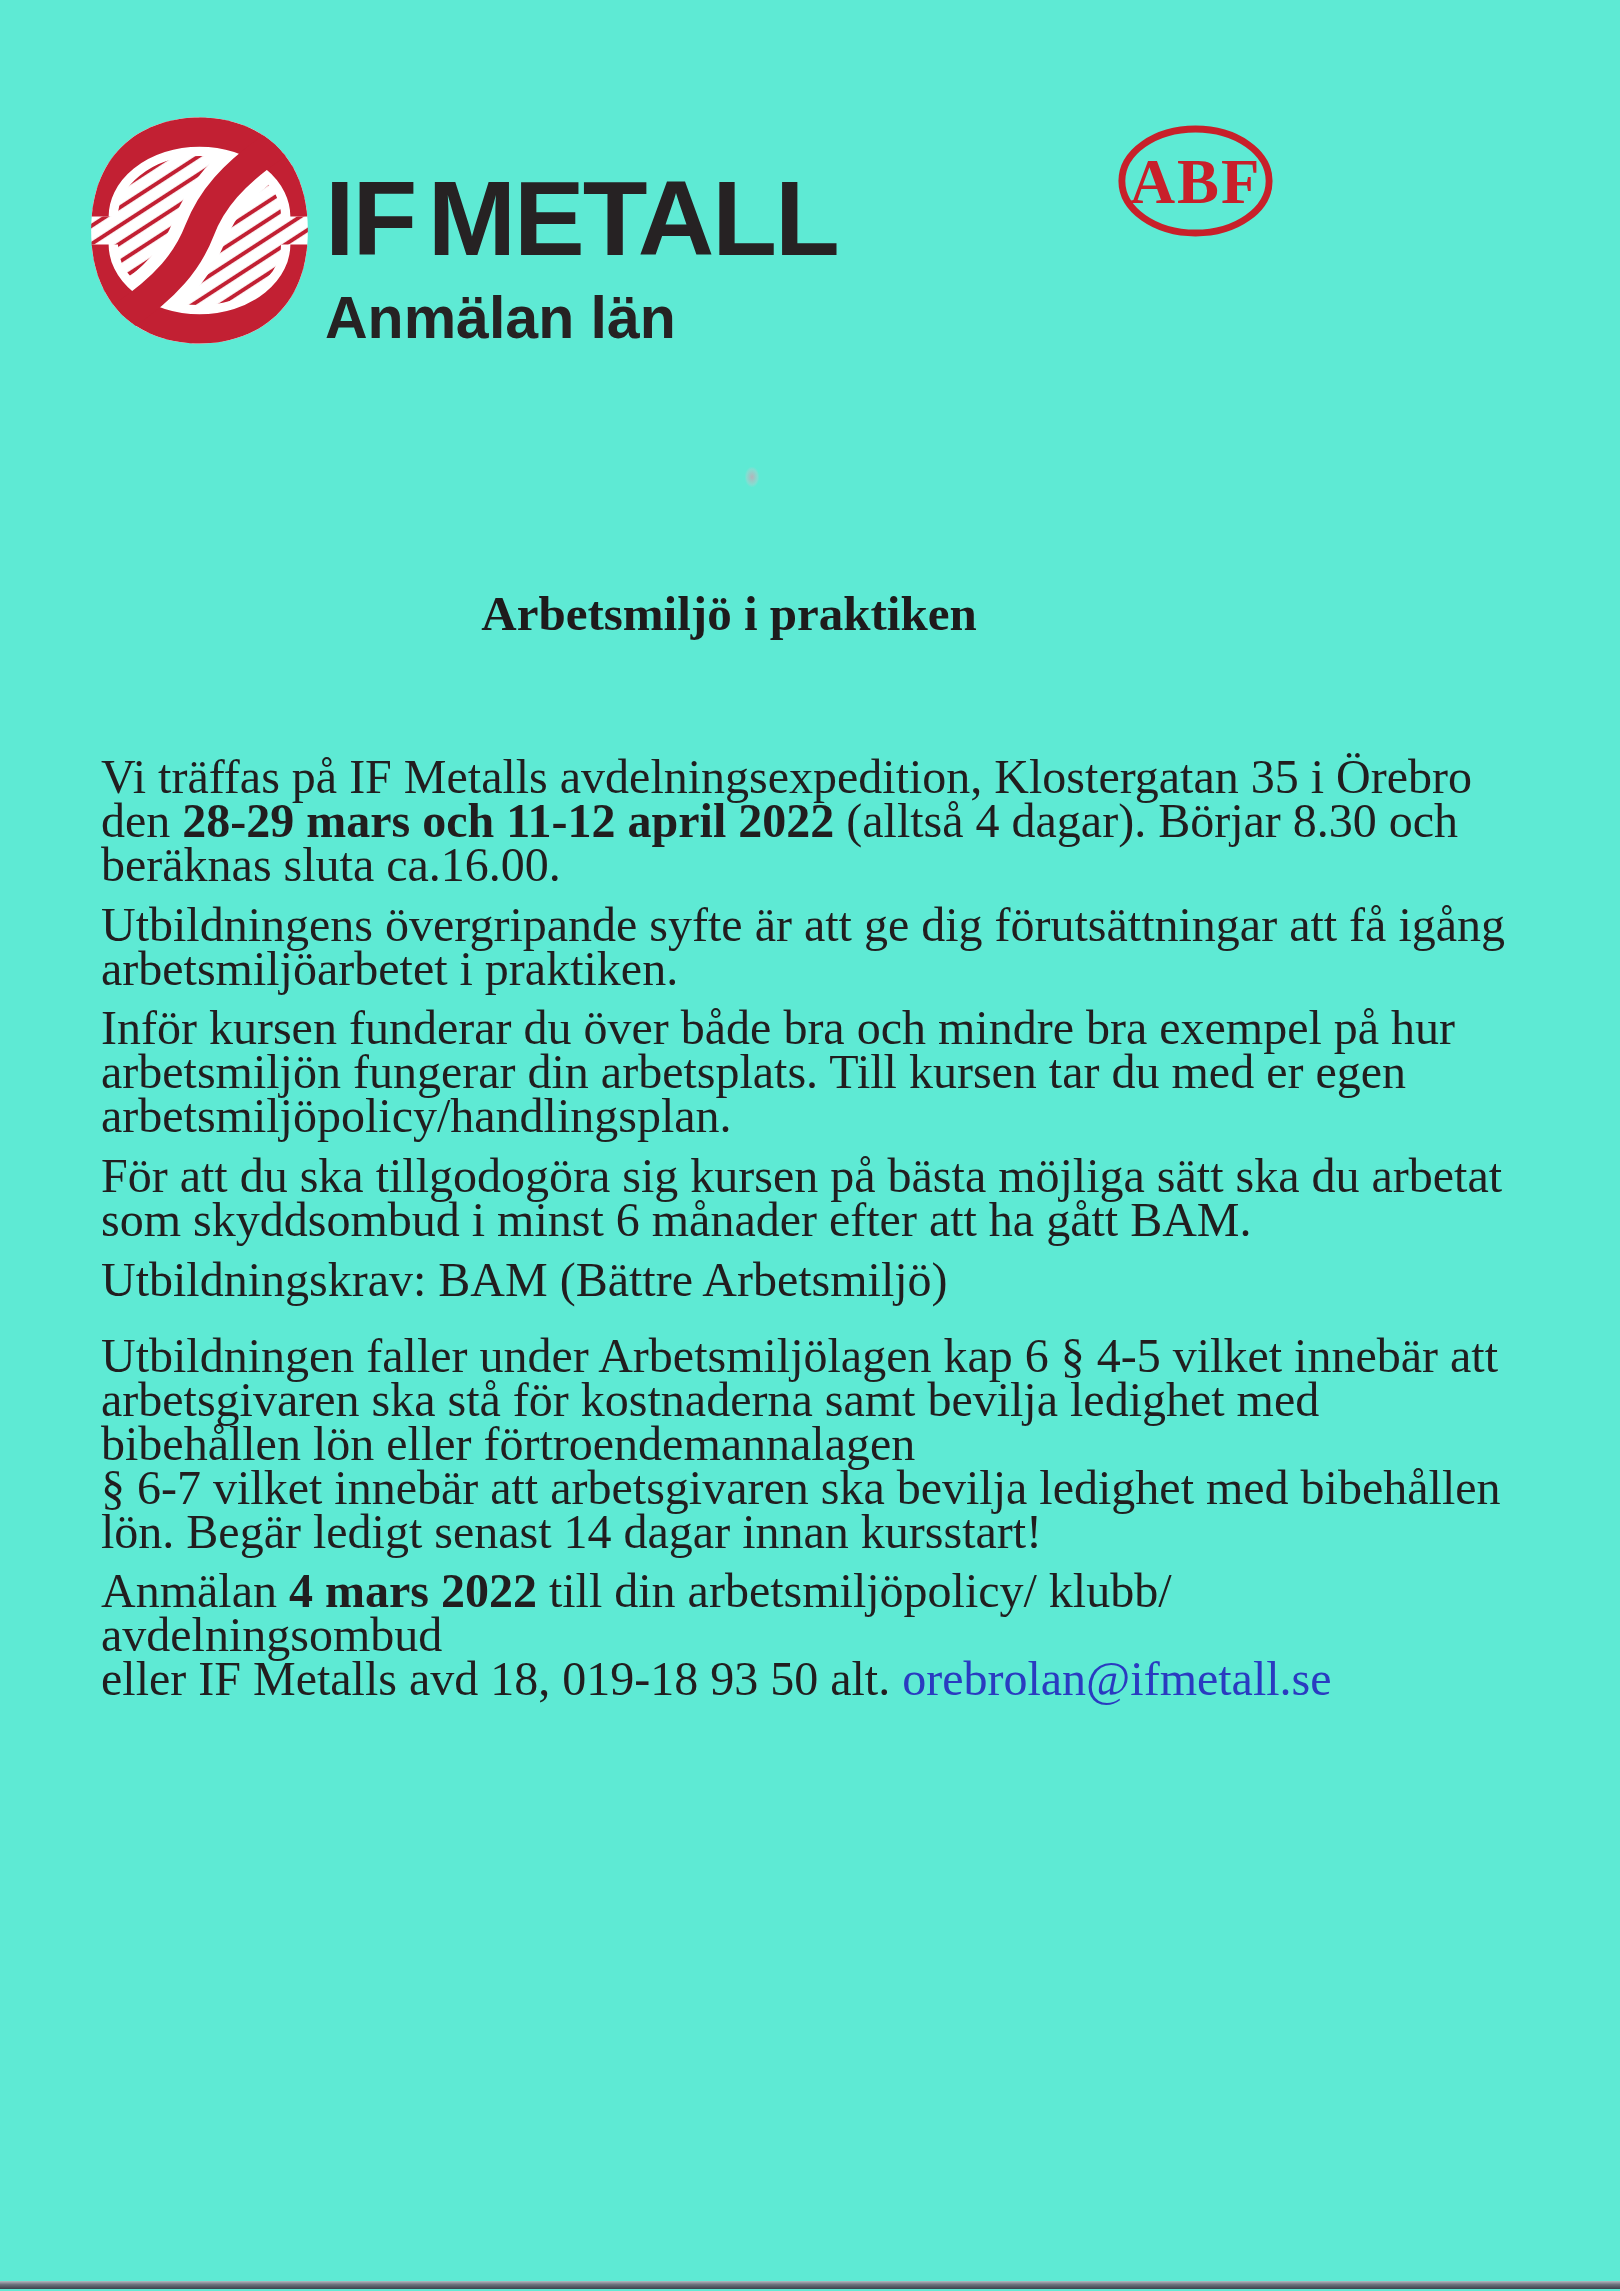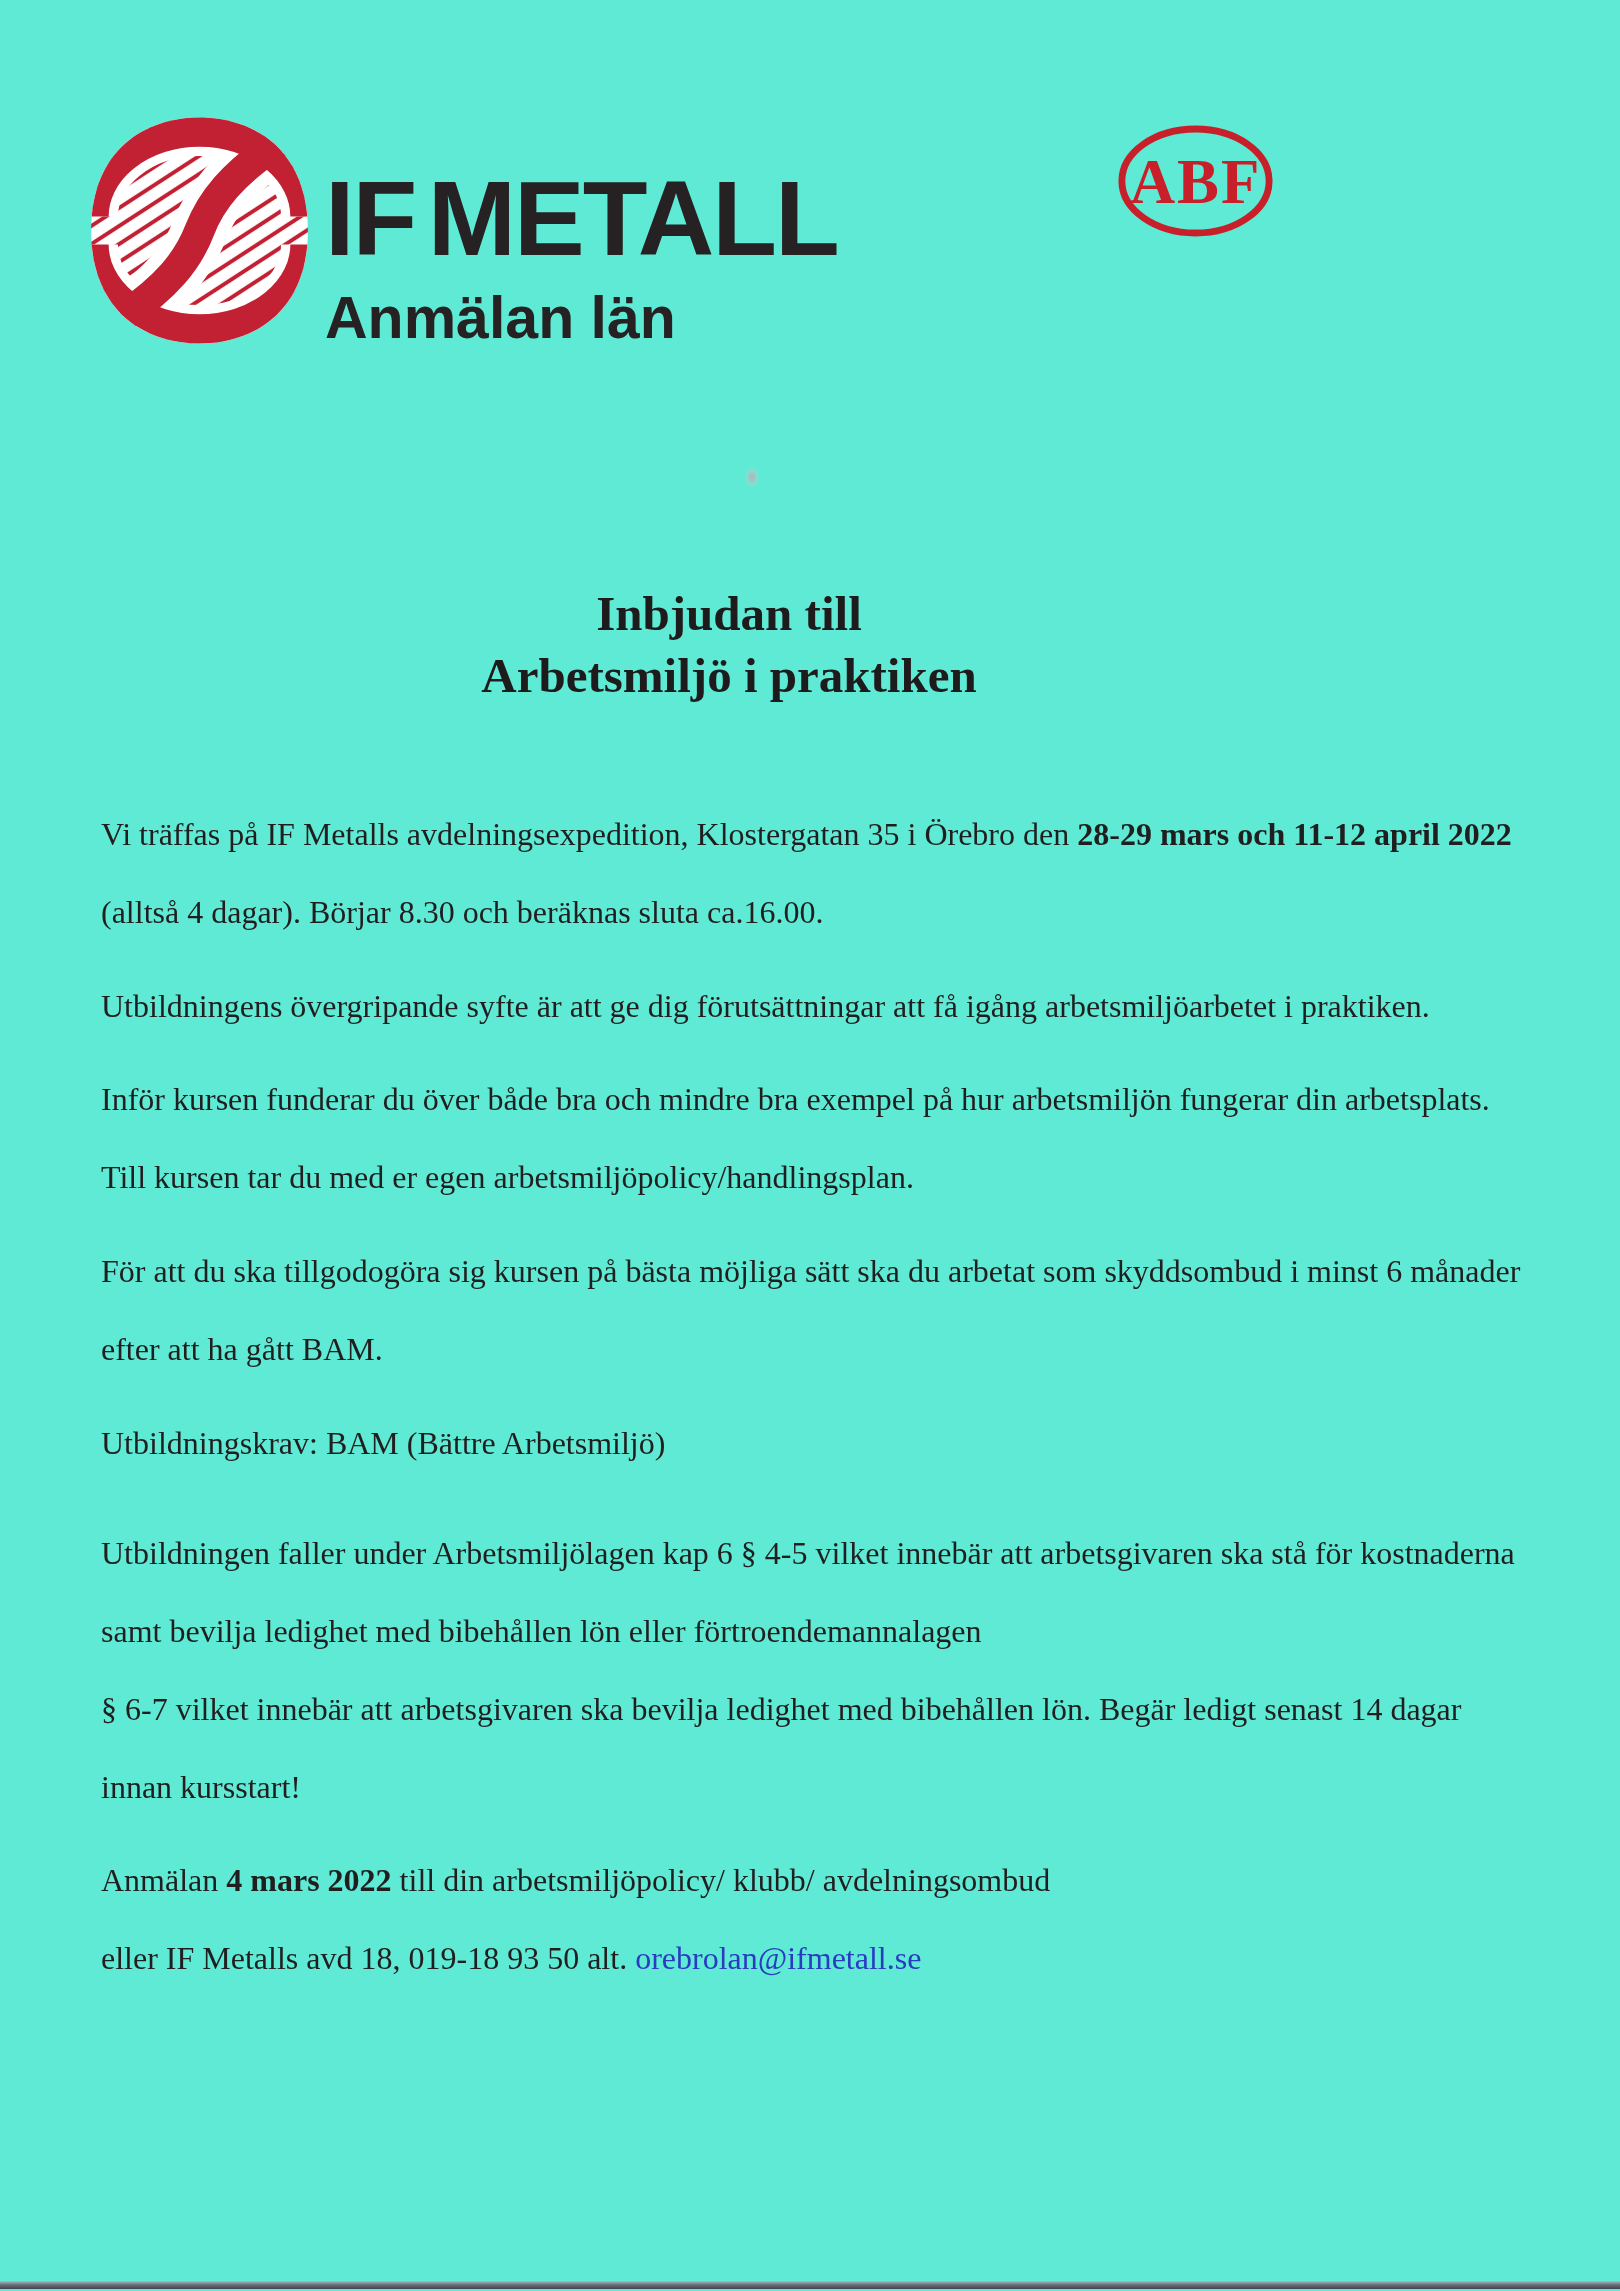--- a/index.html
+++ b/index.html
@@ -24,21 +24,21 @@
     position:absolute; left:0; bottom:2.9px; width:1620px; height:7.8px;
     background:linear-gradient(180deg, #b2b9bf 0%, #6a717b 45%, #3e434b 100%);
   }
 
   
   .content { position:absolute; left:101px; top:583px; width:1423px; }
   .doc-title {
     text-align:center; margin:0 167px 0 0;
     font-weight:bold; font-size:49px; line-height:62px; color:#1e1b1c;
   }
-  .body-text { margin-top:88px; font-size:32px; line-height:78px; }
+  .body-text { margin-top:110px; font-size:48px; line-height:44px; }
   .body-text p { margin:0 0 15.7px 0; }
   .body-text p.req { margin:6.9px 0 32px 0; }
   strong { font-weight:bold; }
   a.link { color:#2a3bc0; text-underline-offset:5.9px; cursor:pointer; }
 </style>
 </head>
 <body>
 
 <div class="page">
 
@@ -70,21 +70,20 @@
 
   <svg class="abf-logo" width="161" height="118" viewBox="0 0 164 120" aria-hidden="true">
     <ellipse cx="82" cy="60" rx="75" ry="53" fill="none" stroke="#c8202a" stroke-width="7"></ellipse>
     <text x="82" y="82" text-anchor="middle" font-family="Liberation Serif, serif" font-size="64" font-weight="bold" fill="#c8202a" letter-spacing="2">ABF</text>
   </svg>
 
   <div class="speck"></div>
 
   <div class="content">
     <div class="doc-title">
-      <div>Inbjudan till</div>
       <div>Arbetsmiljö i praktiken</div>
     </div>
 
     <div class="body-text">
       <p><span>Vi träffas på IF Metalls avdelningsexpedition, Klostergatan 35 i Örebro den </span><strong>28-29 mars och 11-12 april 2022</strong><span> (alltså 4 dagar). Börjar 8.30 och beräknas sluta ca.16.00.</span></p>
 
 
       <p>Utbildningens övergripande syfte är att ge dig förutsättningar att få igång arbetsmiljöarbetet i praktiken.</p>
 
       <p>Inför kursen funderar du över både bra och mindre bra exempel på hur arbetsmiljön fungerar din arbetsplats. Till kursen tar du med er egen arbetsmiljöpolicy/handlingsplan.</p>

